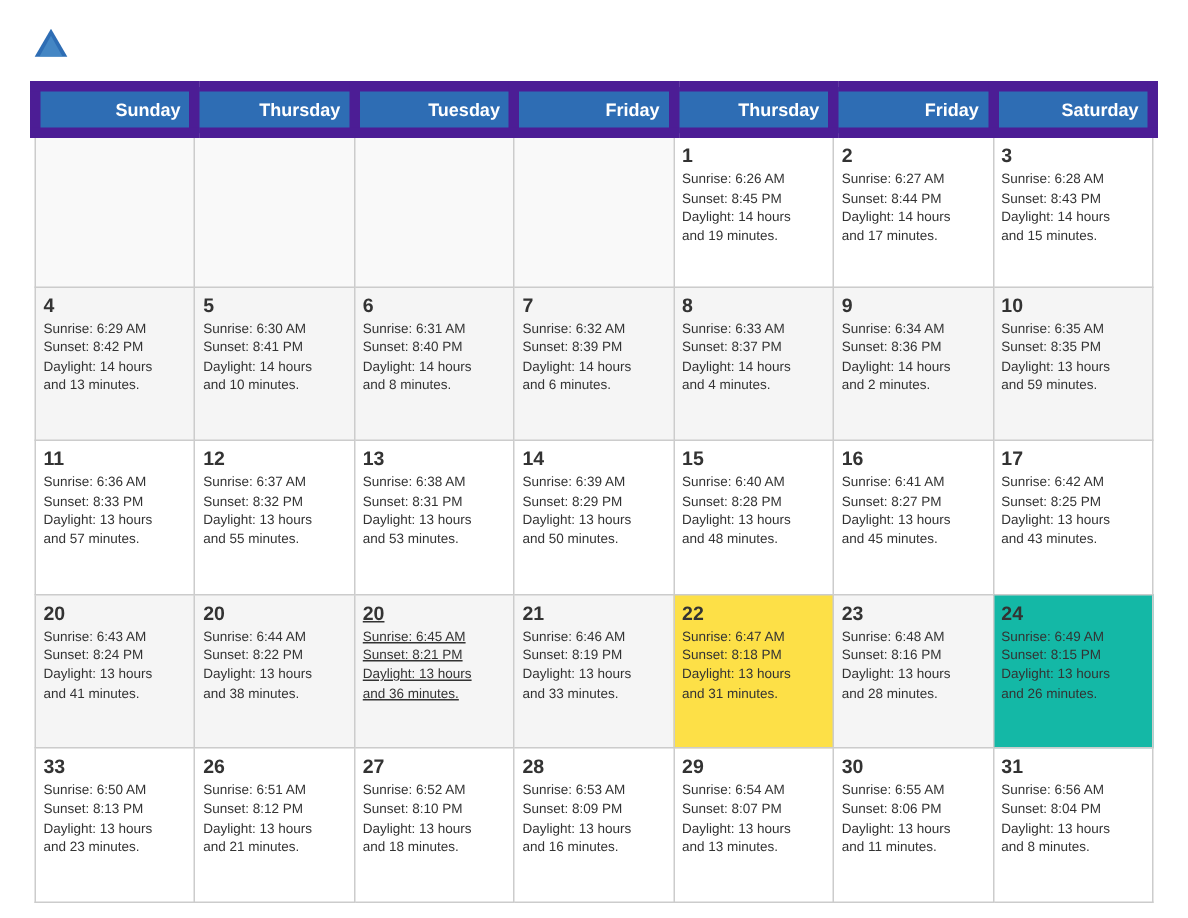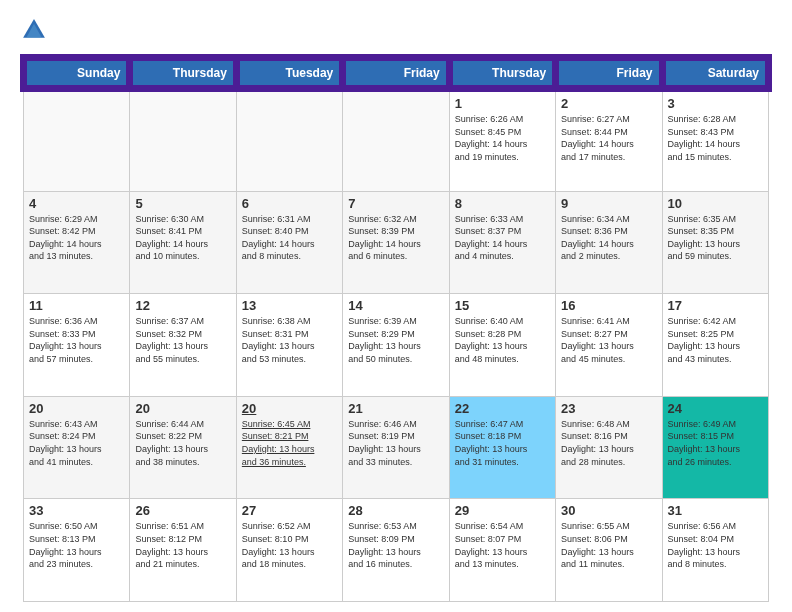--- a/index.html
+++ b/index.html
@@ -218,21 +218,21 @@
             <div class="day-detail">Sunrise: 6:44 AM<br>Sunset: 8:22 PM<br>Daylight: 13 hours<br>and 38 minutes.</div>
           </td>
           <td style="background: rgb(245, 245, 245); text-decoration: underline;">
             <div class="day-num">20</div>
             <div class="day-detail">Sunrise: 6:45 AM<br>Sunset: 8:21 PM<br>Daylight: 13 hours<br>and 36 minutes.</div>
           </td>
           <td style="background: rgb(245, 245, 245);">
             <div class="day-num">21</div>
             <div class="day-detail">Sunrise: 6:46 AM<br>Sunset: 8:19 PM<br>Daylight: 13 hours<br>and 33 minutes.</div>
           </td>
-          <td style="background: #7dd3fc; margin-top: 40px;">
+          <td style="background: #fde047; margin-top: 40px;">
             <div class="day-num">22</div>
             <div class="day-detail">Sunrise: 6:47 AM<br>Sunset: 8:18 PM<br>Daylight: 13 hours<br>and 31 minutes.</div>
           </td>
           <td style="background: rgb(245, 245, 245);">
             <div class="day-num">23</div>
             <div class="day-detail">Sunrise: 6:48 AM<br>Sunset: 8:16 PM<br>Daylight: 13 hours<br>and 28 minutes.</div>
           </td>
           <td style="background: #14b8a6;">
             <div class="day-num">24</div>
             <div class="day-detail">Sunrise: 6:49 AM<br>Sunset: 8:15 PM<br>Daylight: 13 hours<br>and 26 minutes.</div>

